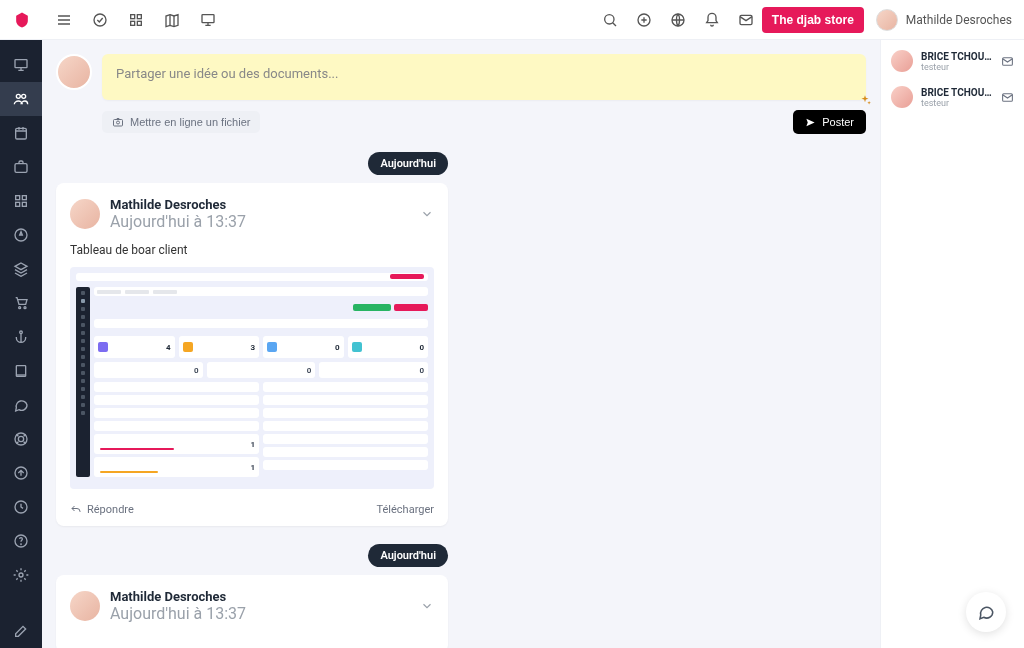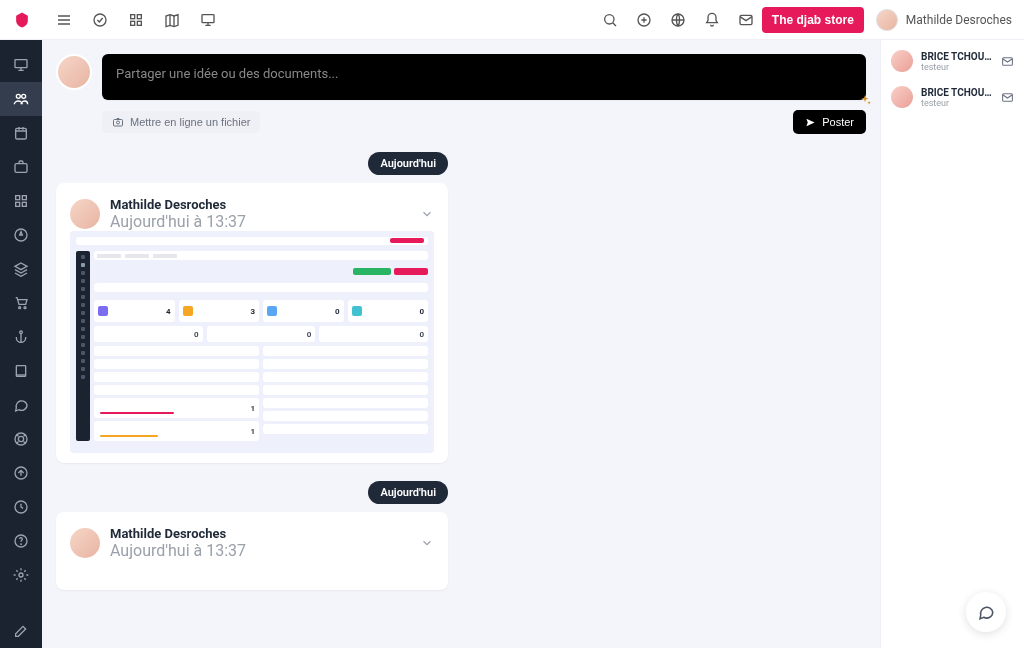--- a/index.html
+++ b/index.html
@@ -17,21 +17,21 @@
 .user-info .avatar { width: 22px; height: 22px; border-radius: 50%; background: linear-gradient(135deg,#f6d6c8,#e8b4a2); border: 1px solid #ddd; }
 .user-info .name { font-size: 12px; color: #555; }
 .sidebar { position: fixed; top: 40px; left: 0; width: 42px; bottom: 0; background: #1b2230; display: flex; flex-direction: column; align-items: center; padding-top: 8px; z-index: 90; }
 .sidebar .sb-item { width: 42px; height: 34px; display: flex; align-items: center; justify-content: center; color: #9ba3b1; cursor: pointer; }
 .sidebar .sb-item.active { background: #343d4e; color: #fff; }
 .sidebar .sb-item svg { width: 16px; height: 16px; }
 .sidebar .sb-lower { margin-top: auto; }
 .main { position: absolute; top: 40px; left: 42px; right: 144px; bottom: 0; padding: 14px 14px 0 14px; overflow-y: auto; }
 .composer-row { display: flex; gap: 10px; align-items: flex-start; }
 .composer-row .avatar-lg { width: 36px; height: 36px; border-radius: 50%; background: linear-gradient(135deg,#f6d6c8,#e8b4a2); border: 2px solid #fff; flex: 0 0 auto; }
-.composer { flex: 1; background: #000000; border-radius: 6px; padding: 12px 14px; color: #888; font-size: 13px; min-height: 46px; box-shadow: 0 1px 2px rgba(0,0,0,0.04); }
+.composer { flex: 1; background: #fef9c3; border-radius: 6px; padding: 12px 14px; color: #888; font-size: 13px; min-height: 46px; box-shadow: 0 1px 2px rgba(0,0,0,0.04); }
 .composer-actions { display: flex; align-items: center; margin-top: 10px; margin-left: 46px; margin-bottom: 18px; }
 .upload-chip { background: #eef0f5; color: #6b7280; padding: 5px 10px; border-radius: 5px; font-size: 11px; display: inline-flex; align-items: center; gap: 6px; cursor: pointer; border: none; text-align: center; }
 .upload-chip svg { width: 12px; height: 12px; }
 .post-btn { margin-left: auto; background: #000000; color: #fff; padding: 6px 12px; border-radius: 5px; font-size: 11px; display: inline-flex; align-items: center; gap: 6px; cursor: pointer; border: none; }
 .post-btn svg { width: 11px; height: 11px; }
 .feed-col { width: 392px; margin-left: 0; }
 .day-sep { display: flex; justify-content: flex-end; margin-bottom: 8px; }
 .day-pill { background: #1f2937; color: #fff; padding: 5px 12px; border-radius: 14px; font-size: 11px; font-weight: 600; }
 .card { background: #fff; border-radius: 8px; padding: 14px 14px 10px 14px; box-shadow: 0 1px 2px rgba(0,0,0,0.05); margin-bottom: 18px; }
 .card-head { display: flex; align-items: center; gap: 10px; }
@@ -342,20 +342,21 @@
         <div class="who">
           <div class="nm">Mathilde Desroches</div>
           <div class="tm">Aujourd'hui à 13:37</div>
         </div>
         <span class="chev">
             <svg width="14" height="14" viewBox="0 0 24 24" fill="none" stroke="currentColor" stroke-width="2">
               <path d="M6 9l6 6 6-6"></path>
             </svg>
           </span>
       </div>
+      <div class="card-body-text">Tableau de boar client</div>
 
       <div class="thumb-app">
         <div class="ta-top"></div>
         <div class="ta-row">
           <div class="ta-side">
             <span class="dot"></span>
               <span class="dot hl"></span>
               <span class="dot"></span>
               <span class="dot"></span>
               <span class="dot"></span>
@@ -427,20 +428,30 @@
                 <div class="ta-line"></div>
                 <div class="ta-line"></div>
                 <div class="ta-line"></div>
                 <div class="ta-line"></div>
               </div>
             </div>
           </div>
         </div>
       </div>
 
+      <div class="card-foot">
+        <span class="reply">
+          <svg width="12" height="12" viewBox="0 0 24 24" fill="none" stroke="currentColor" stroke-width="2">
+              <path d="M9 14l-5-5 5-5"></path>
+              <path d="M4 9h10a6 6 0 016 6v1"></path>
+            </svg>
+          <span>Répondre</span>
+        </span>
+        <span class="dl">Télécharger</span>
+      </div>
     </div>
 
     <div class="day-sep">
         <span class="day-pill">Aujourd'hui</span>
       </div>
 
     <div class="card" style="padding-bottom:30px">
       <div class="card-head">
         <div class="avatar-md"></div>
         <div class="who">

